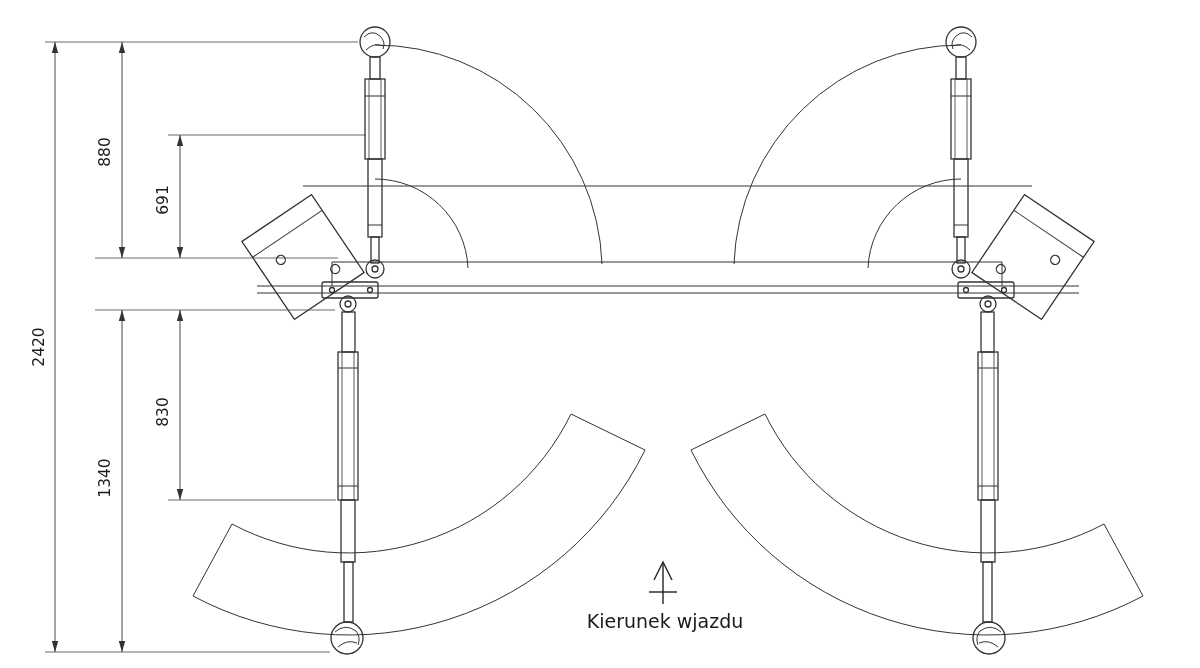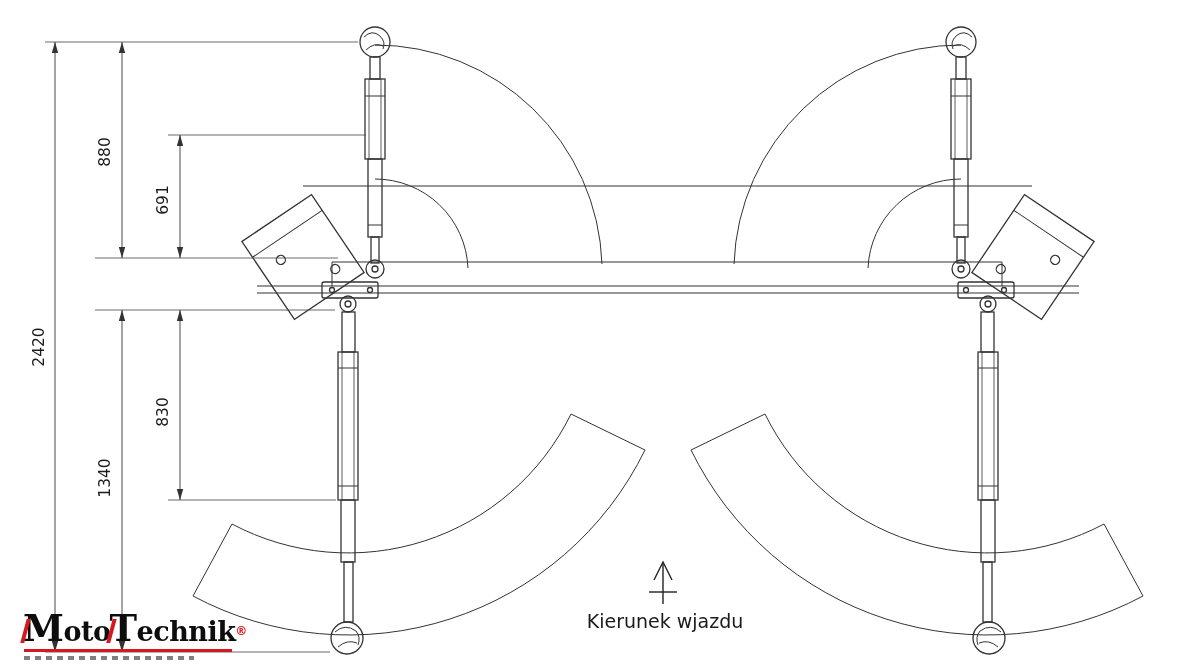--- a/index.html
+++ b/index.html
@@ -152,19 +152,13 @@
     <g>
       <line x1="663" y1="604" x2="663" y2="564"></line>
       <path d="M 654 580 L 663 562 L 672 580"></path>
       <line x1="649" y1="592" x2="677" y2="592"></line>
     </g>
     <text x="665" y="628" text-anchor="middle" font-size="19" stroke="none" fill="#111">Kierunek wjazdu</text>
   </g>
 </svg>
 
 
-<div class="logo">
-  <div class="logo-text"><span class="logo-big">M</span><span class="logo-small">oto</span><span class="logo-big">T</span><span class="logo-small">echnik</span><span class="logo-reg">®</span>
-  </div>
-  <div class="logo-underline"></div>
-  <div class="logo-cut"></div>
-</div>
 </div>
 
 </body></html>

